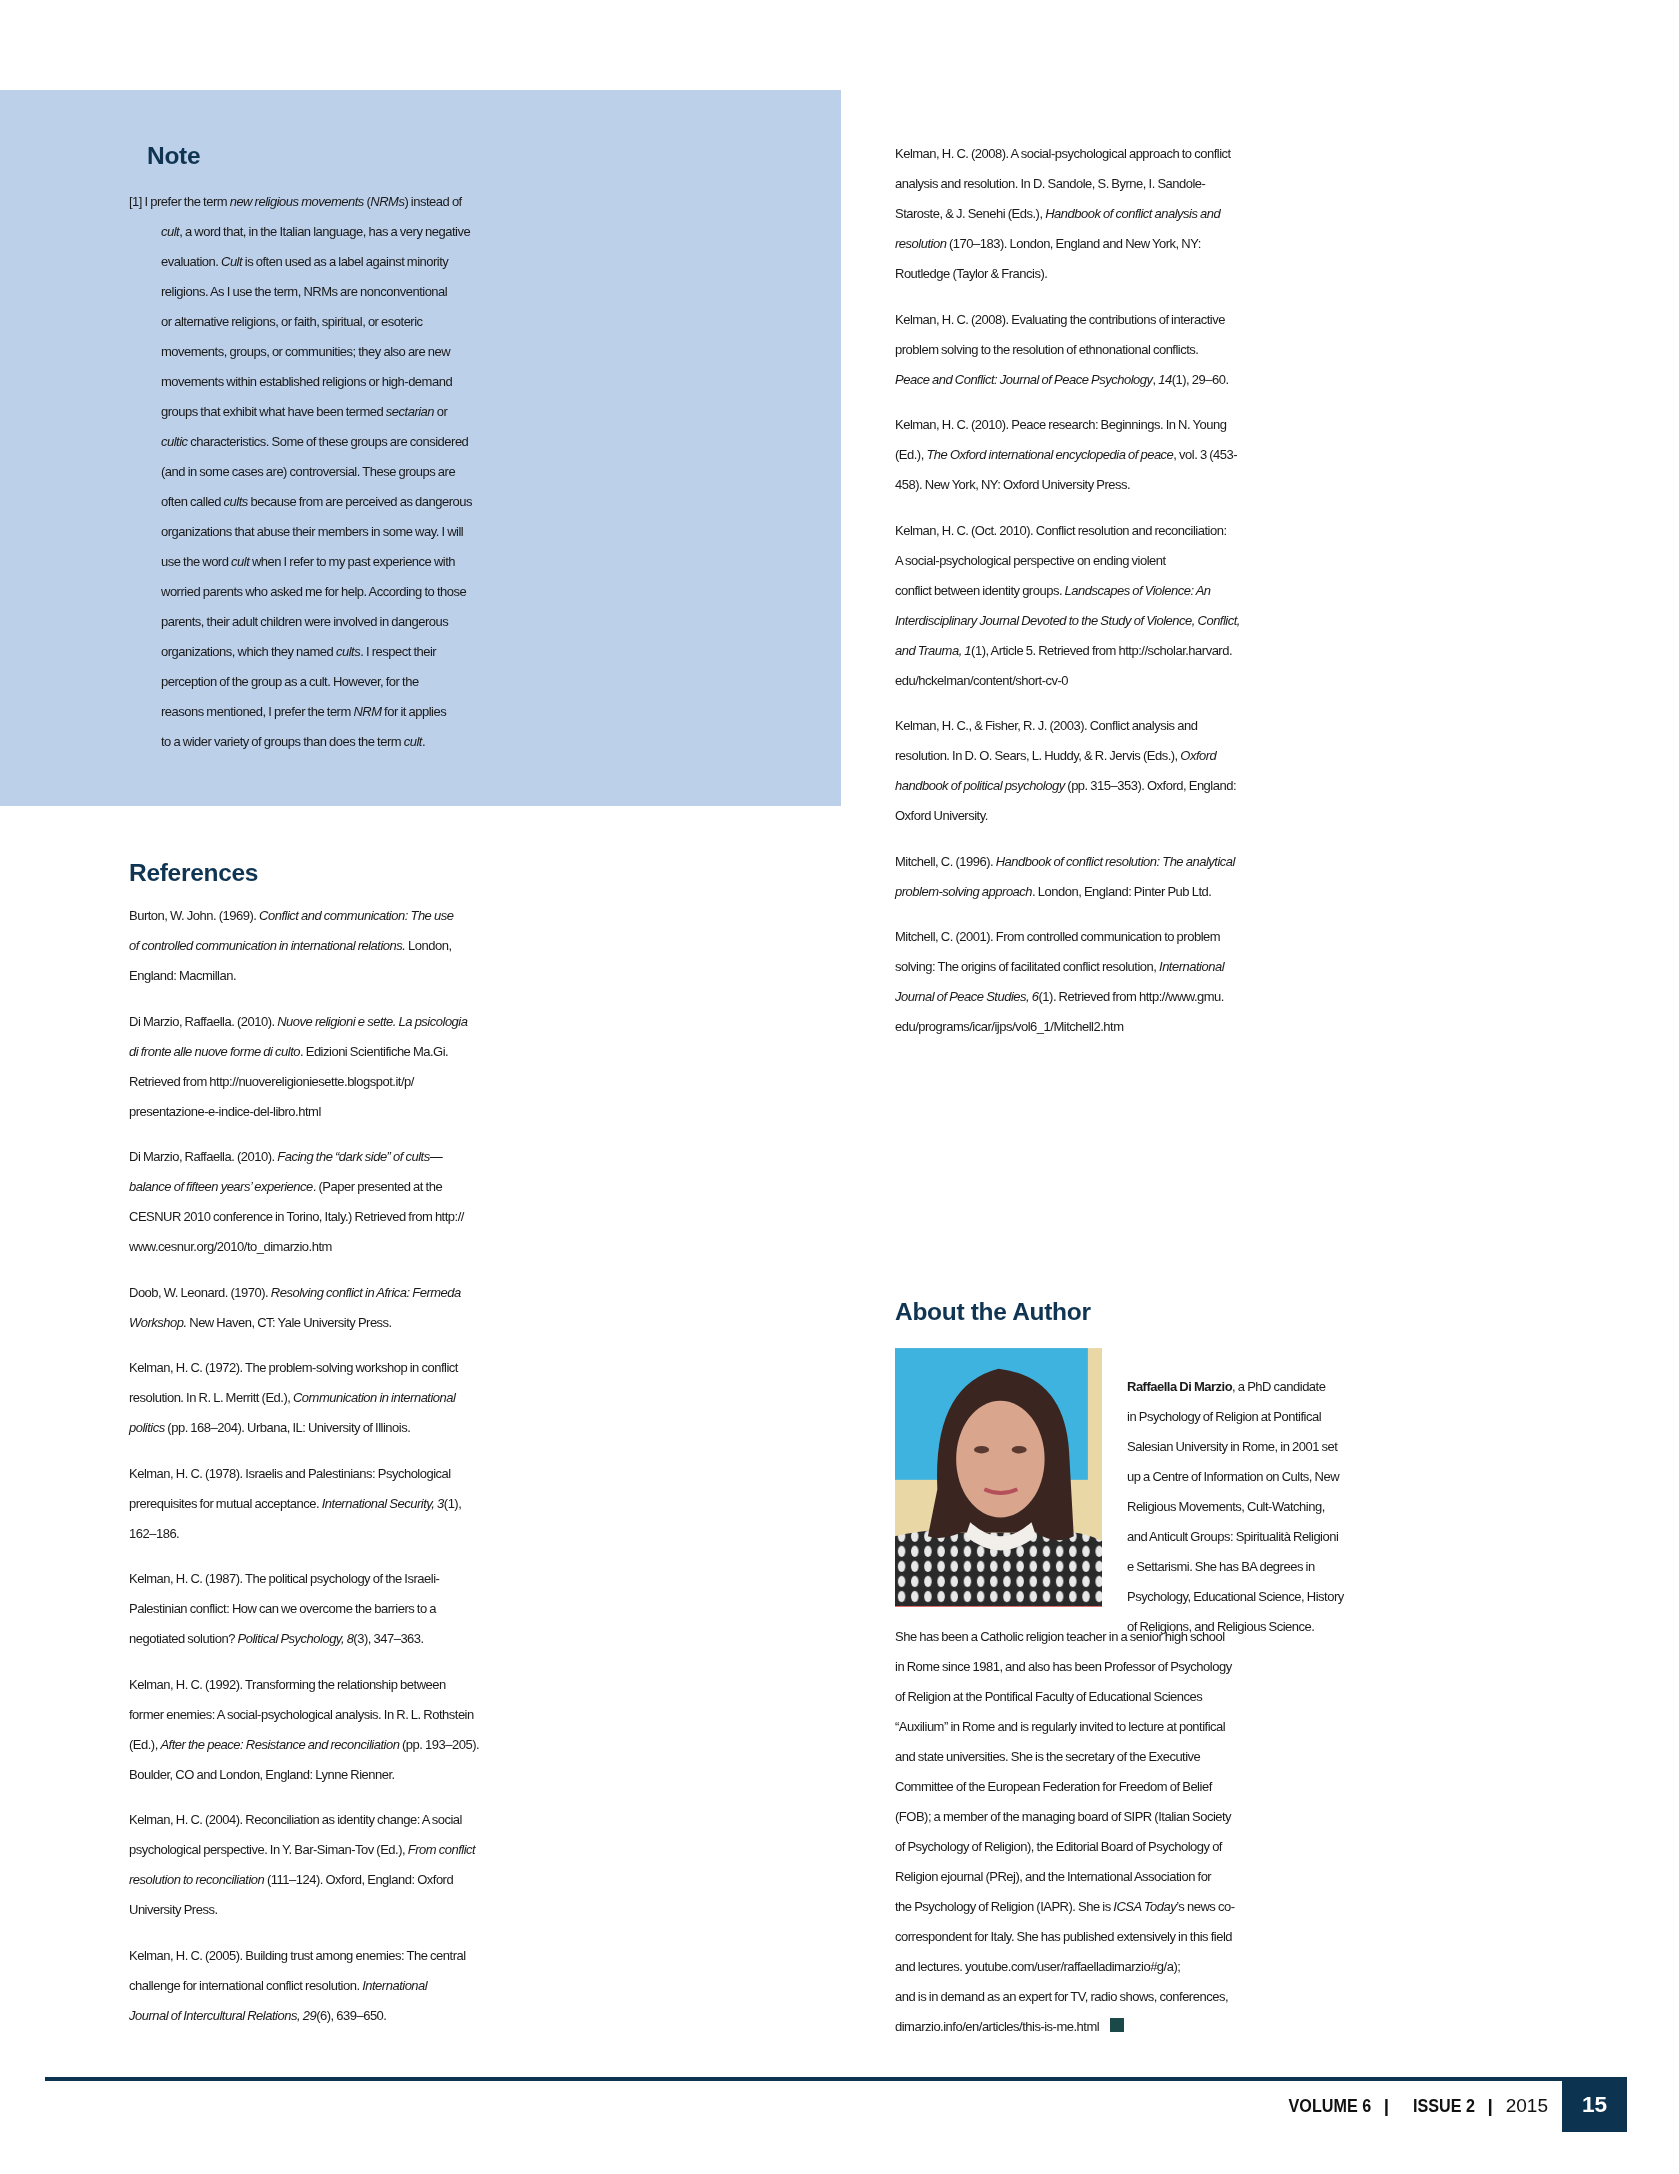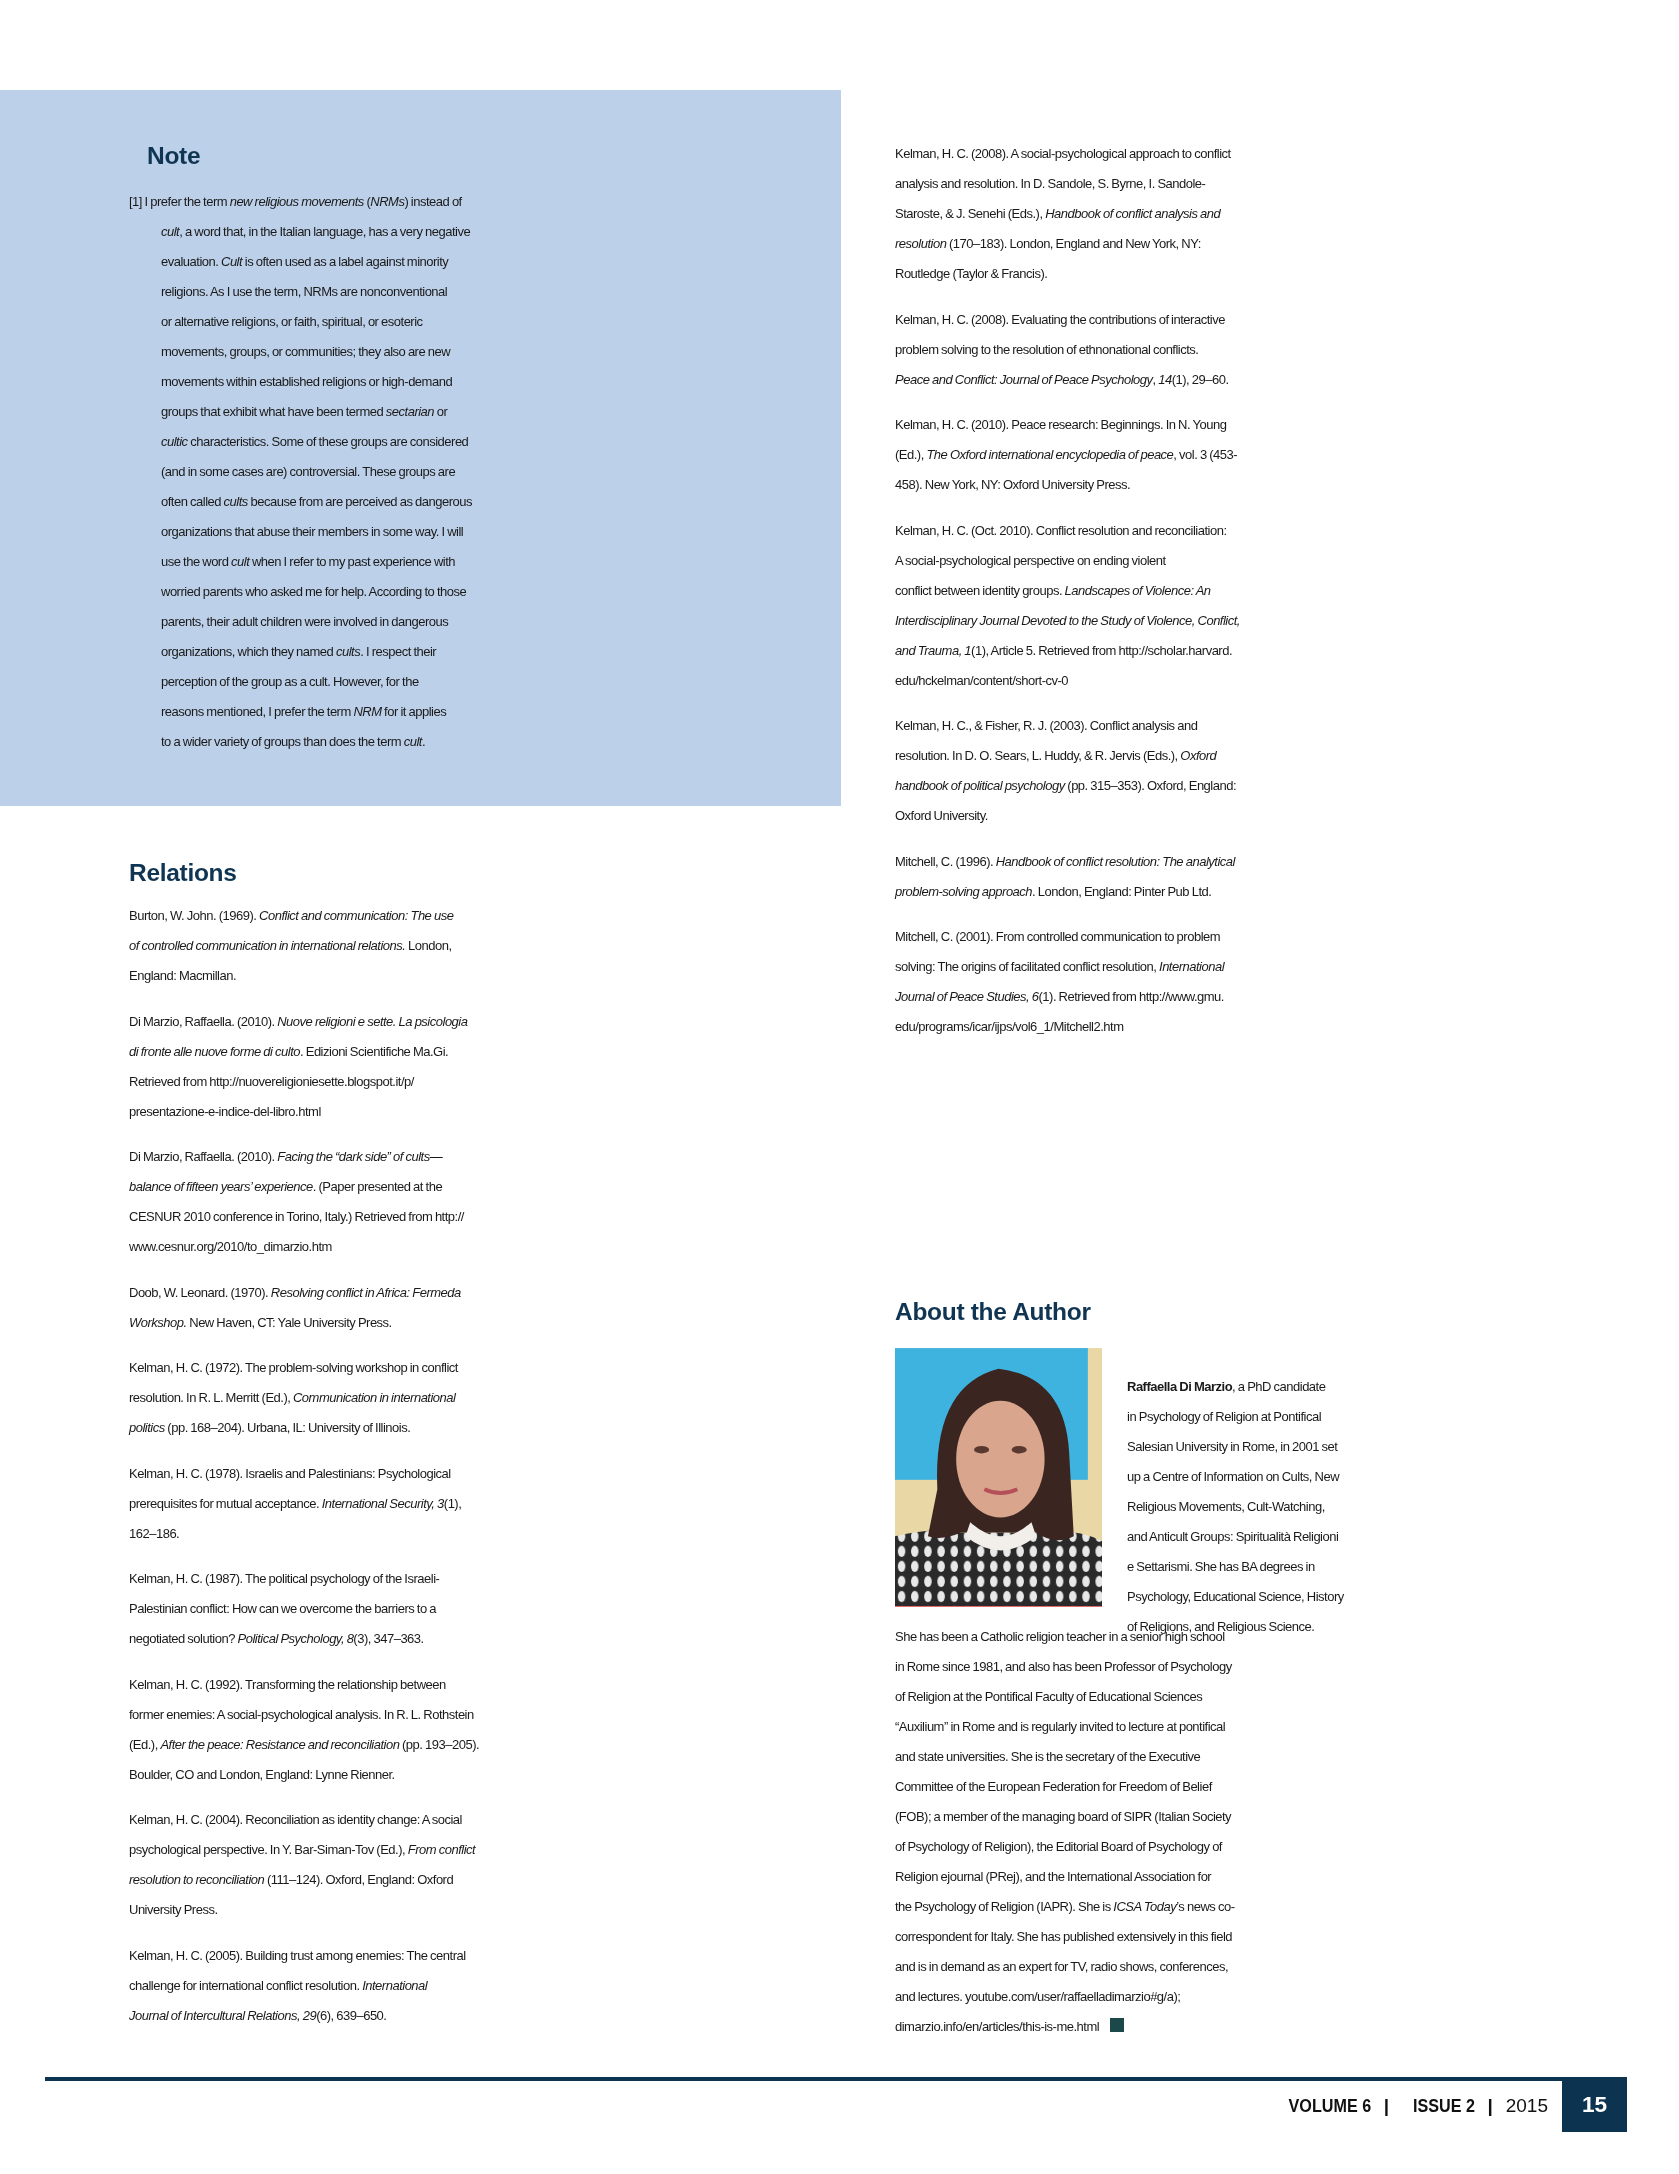--- a/index.html
+++ b/index.html
@@ -45,21 +45,21 @@
     <span class="line"><span>organizations that abuse their members in some way. I will</span></span>
     <span class="line"><span>use the word </span><i>cult</i><span> when I refer to my past experience with</span></span>
     <span class="line"><span>worried parents who asked me for help. According to those</span></span>
     <span class="line"><span>parents, their adult children were involved in dangerous</span></span>
     <span class="line"><span>organizations, which they named </span><i>cults</i><span>. I respect their</span></span>
     <span class="line"><span>perception of the group as a cult. However, for the</span></span>
     <span class="line"><span>reasons mentioned, I prefer the term </span><i>NRM</i><span> for it applies</span></span>
     <span class="line"><span>to a wider variety of groups than does the term </span><i>cult</i><span>.</span></span>
   </div>
 
-<h2 class="heading" style="left:129px; top:859px;">Relations</h2>
+<h2 class="heading" style="left:129px; top:859px;">References</h2>
 <div class="textblock" style="left:129px; top:901px;">
     <div class="entry">
       <span class="line"><span>Burton, W. John. (1969). </span><i>Conflict and communication: The use</i></span>
       <span class="line"><i>of controlled communication in international relations.</i><span> London,</span></span>
       <span class="line"><span>England: Macmillan.</span></span>
     </div>
     <div class="entry">
       <span class="line"><span>Di Marzio, Raffaella. (2010). </span><i>Nuove religioni e sette. La psicologia</i></span>
       <span class="line"><i>di fronte alle nuove forme di culto</i><span>.  Edizioni Scientifiche Ma.Gi.</span></span>
       <span class="line"><span>Retrieved from http://nuovereligioniesette.blogspot.it/p/</span></span>
@@ -192,22 +192,22 @@
     <span class="line"><span>in Rome since 1981, and also has been Professor of Psychology</span></span>
     <span class="line"><span>of Religion at the Pontifical Faculty of Educational Sciences</span></span>
     <span class="line"><span>“Auxilium” in Rome and is regularly invited to lecture at pontifical</span></span>
     <span class="line"><span>and state universities. She is the secretary of the Executive</span></span>
     <span class="line"><span>Committee of the European Federation for Freedom of Belief</span></span>
     <span class="line"><span>(FOB); a member of the managing board of SIPR (Italian Society</span></span>
     <span class="line"><span>of Psychology of Religion), the Editorial Board of Psychology of</span></span>
     <span class="line"><span>Religion ejournal (PRej), and the International Association for</span></span>
     <span class="line"><span>the Psychology of Religion (IAPR). She is </span><i>ICSA Today</i><span>’s news co-</span></span>
     <span class="line"><span>correspondent for Italy. She has published extensively in this field</span></span>
+    <span class="line"><span>and lectures. youtube.com/user/raffaelladimarzio#g/a);</span></span>
     <span class="line"><span>and is in demand as an expert for TV, radio shows, conferences,</span></span>
-    <span class="line"><span>and lectures. youtube.com/user/raffaelladimarzio#g/a);</span></span>
     <span class="line"><span>dimarzio.info/en/articles/this-is-me.html</span><span class="end-mark"></span></span>
   </div>
 
 <div class="footer-rule"></div>
 <div class="footer-text">
   <span class="strong">VOLUME 6</span>
   <span class="sep">|</span>
   <span class="strong">ISSUE 2</span>
   <span class="sep">|</span>
   <span>2015</span>

